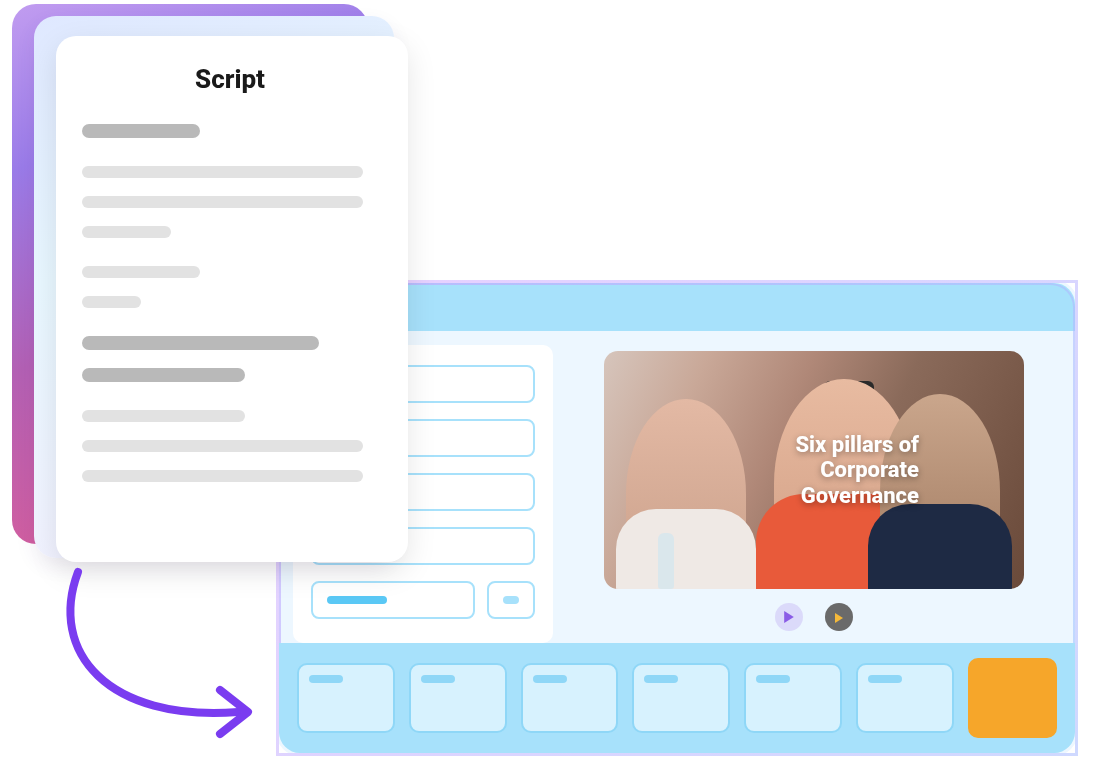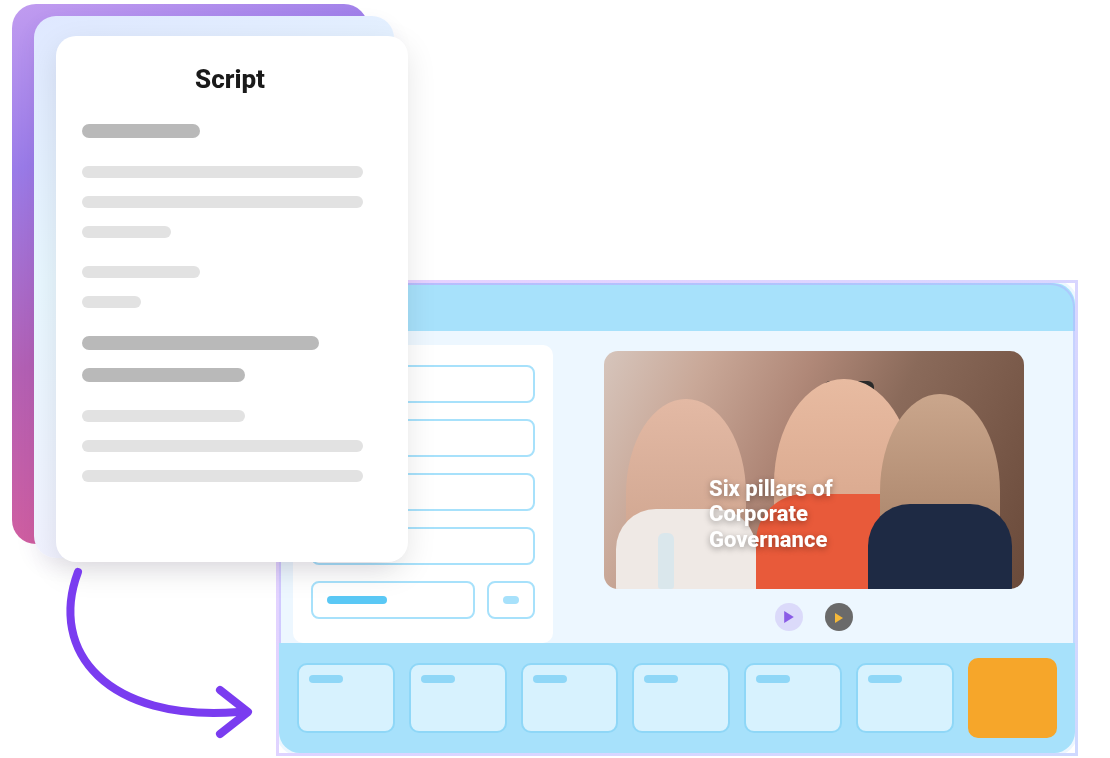--- a/index.html
+++ b/index.html
@@ -130,24 +130,23 @@
 
   .video-title {
     position: absolute;
     left: 50%;
     top: 50%;
     transform: translate(-50%, -50%);
     color: #fff;
     font-weight: 800;
     font-size: 22px;
     line-height: 1.15;
-    text-align: left;
+    text-align: right;
     text-shadow: 0 2px 6px rgba(0,0,0,.35);
     white-space: pre-line;
-    margin-top: 44px;
   }
 
   .preview-controls {
     margin-top: 14px;
     display: flex;
     gap: 22px;
     align-items: center;
   }
   .ctrl-btn {
     width: 28px;

